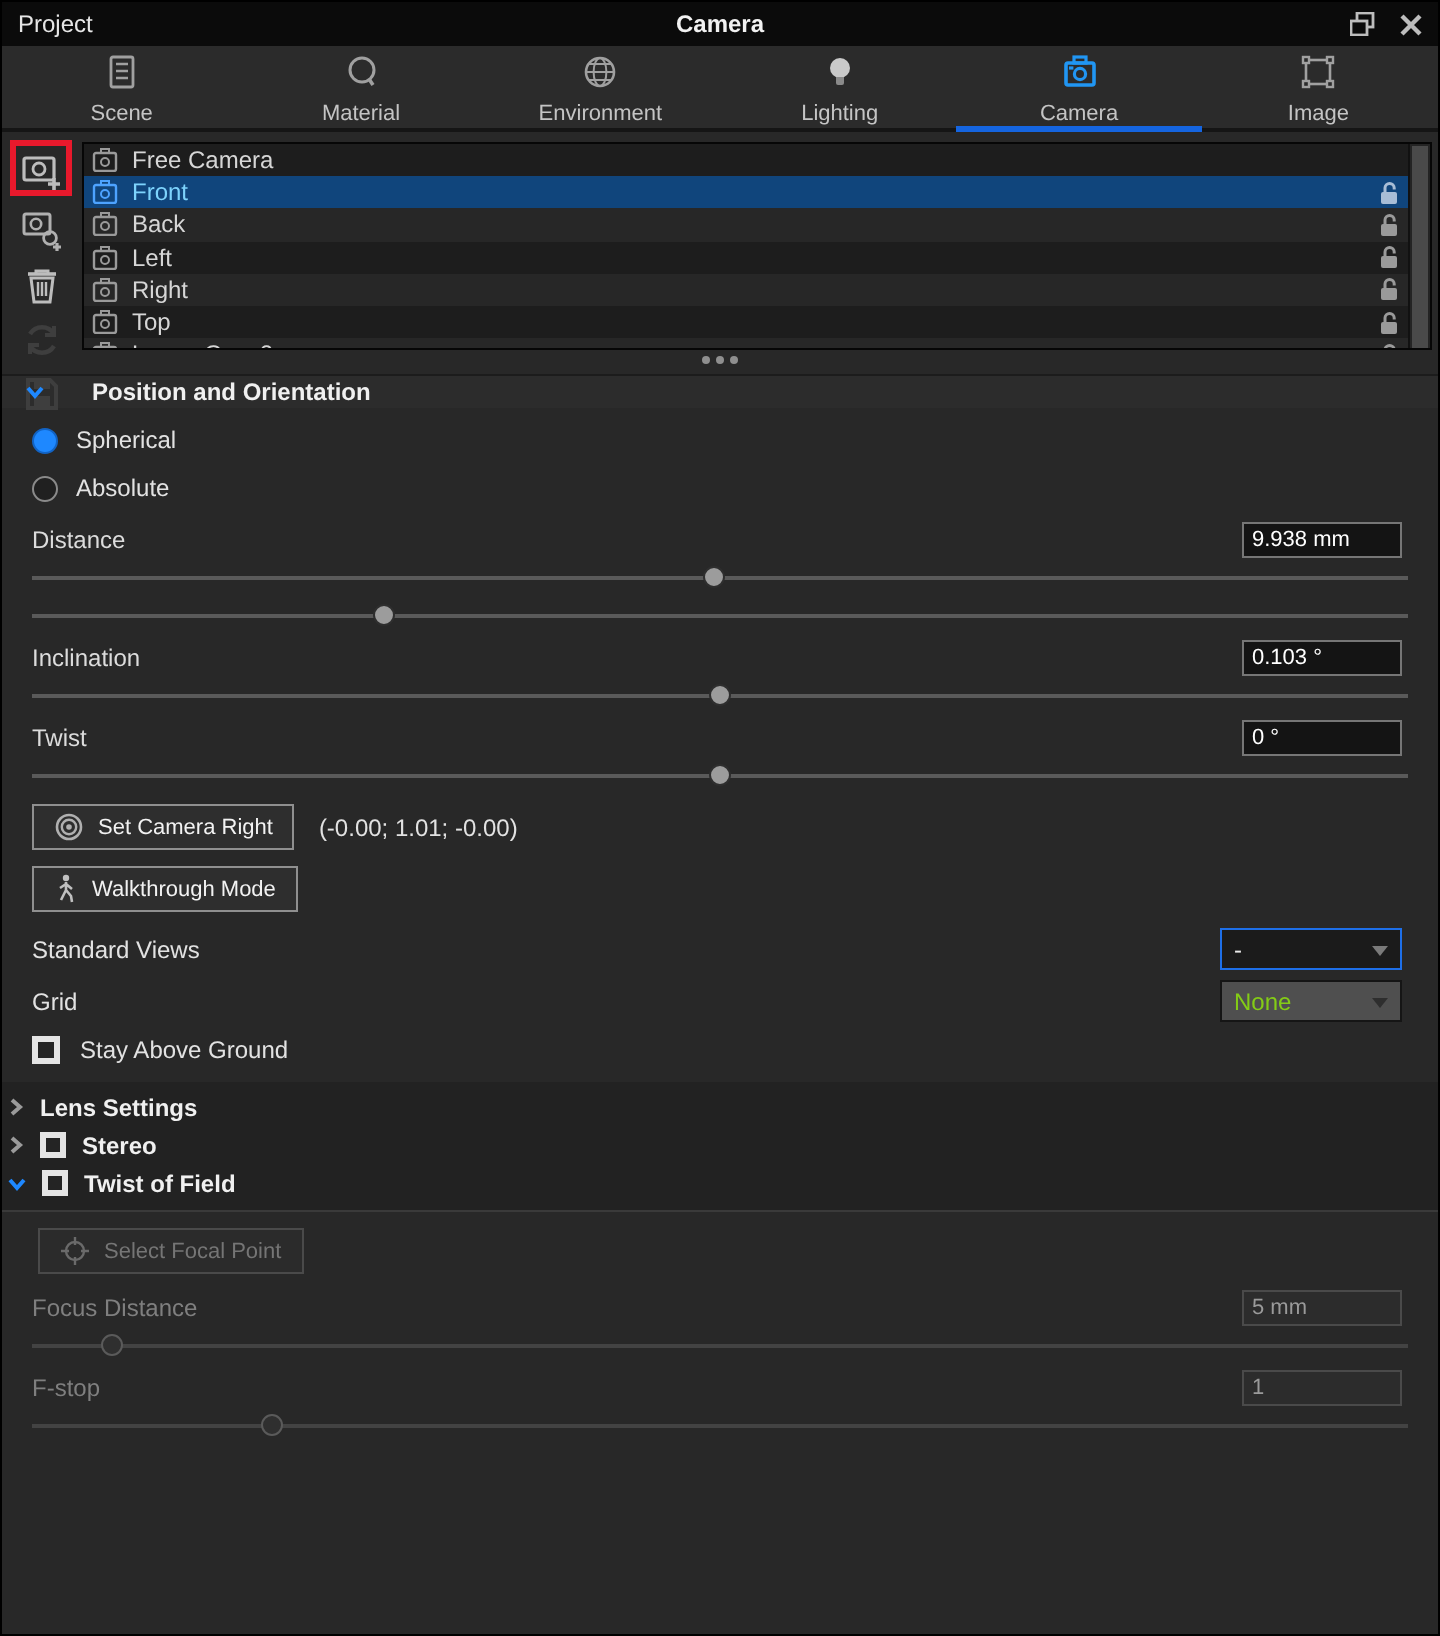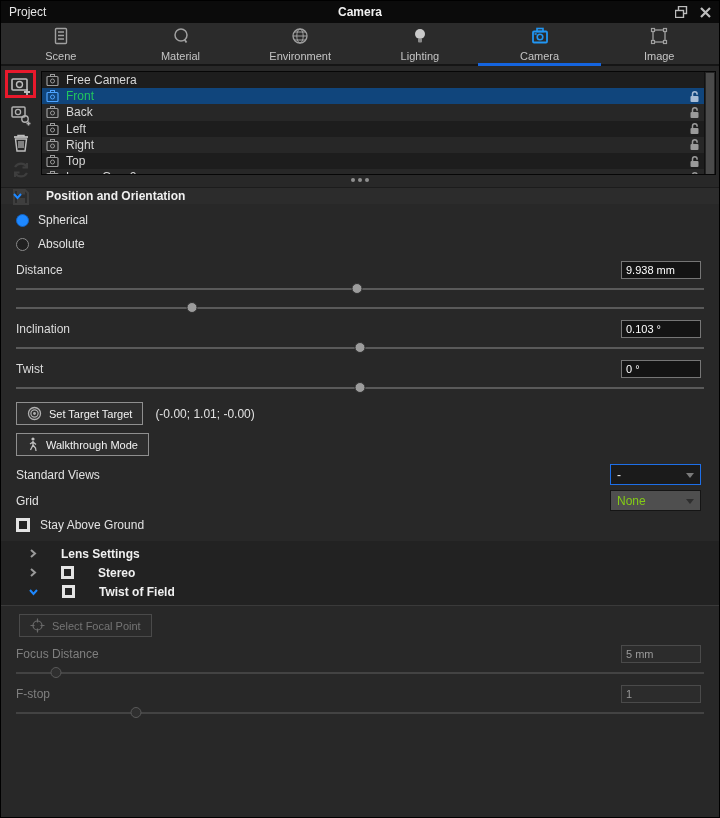--- a/index.html
+++ b/index.html
@@ -22,21 +22,21 @@
   .tab .underline { display:none; }
   .tab.active .underline { display:block; position:absolute; bottom:-2px; left:-2px; right:-2px; height:3px; background:#1565e0; }
   
   .list-section { display:flex; margin-top:5px; height:104px; }
   .toolbar { width:40px; display:flex; flex-direction:column; align-items:center; gap:5px; padding-top:3px; }
   .tool-btn { width:28px; height:24px; display:flex; align-items:center; justify-content:center; cursor:pointer; }
   .annotation-box { position:absolute; left:4px; top:69px; width:31px; height:28px; border:3px solid #e8192c; z-index:5; pointer-events:none; }
   .cam-list { flex:1; position:relative; background:#1d1d1d; border:1px solid #060606; margin-right:3px; overflow:hidden; }
   .cam-row { height:16.2px; display:flex; align-items:center; padding-left:4px; color:#d6d6d6; cursor:pointer; }
   .cam-row.alt { background:#272727; }
-  .cam-row.selected { background:#10457c; color:#22c55e; }
+  .cam-row.selected { background:#10457c; color:#7dd3fc; }
   .cam-row .cam-name { margin-left:7px; }
   .cam-row .lock { margin-left:auto; margin-right:15px; display:flex; align-items:center; }
   .scrollbar { position:absolute; right:0; top:0; bottom:0; width:11px; background:#242424; border-left:1px solid #111; }
   .scroll-thumb { position:absolute; top:1px; left:1px; right:1px; height:114px; background:#4a4a4a; }
   
   .splitter { height:10px; display:flex; align-items:center; justify-content:center; gap:3px; cursor:row-resize; }
   .splitter i { width:4px; height:4px; border-radius:50%; background:#8f8f8f; }
   
   .pos-header { height:17px; margin-top:2px; background:#2c2c2c; display:flex; align-items:center; gap:24px; padding-left:12px; font-weight:bold; color:#f0f0f0; border-top:1px solid #1c1c1c; cursor:pointer; }
   
@@ -68,21 +68,21 @@
   .dropdown { width:91px; height:21px; display:flex; align-items:center; padding-left:6px; position:relative; cursor:pointer; font-size:12px; }
   .dropdown .arrow { position:absolute; right:6px; top:8px; width:0; height:0; border-left:4px solid transparent; border-right:4px solid transparent; border-top:5px solid #7a7a7a; }
   .dropdown.blue { background:#1b1b1b; border:1px solid #1e6fe8; color:#eaeaea; }
   .dropdown.gray { background:#4f4f4f; border:1px solid #151515; color:#84cc16; }
   .dropdown.gray .arrow { border-top-color:#2e2e2e; }
   
   .check-row { margin-top:7px; display:flex; align-items:center; gap:10px; padding-left:15px; cursor:pointer; }
   .checkbox { width:14px; height:14px; border:3px solid #e4e4e4; background:#242424; }
   
   .collapse-block { margin-top:9px; background:#222222; border-bottom:1px solid #3a3a3a; padding:3px 0 4px 0; }
-  .collapse-row { height:19px; display:flex; align-items:center; gap:24px; padding-left:28px; font-weight:bold; color:#f0f0f0; cursor:pointer; }
+  .collapse-row { height:19px; display:flex; align-items:center; gap:8px; padding-left:3px; font-weight:bold; color:#f0f0f0; cursor:pointer; }
   .collapse-row .checkbox { width:13px; height:13px; }
   
   .focal-row { margin-top:8px; margin-left:18px; }
   .chev { display:flex; align-items:center; }
 </style>
 </head>
 <body>
 
 <div class="window">
 
@@ -381,21 +381,21 @@
     </div>
   </div>
 
   <div class="target-row">
     <span class="btn">
       <svg width="15" height="15" viewBox="0 0 15 15">
           <circle cx="7.5" cy="7.5" r="6" fill="none" stroke="#b0b0b0" stroke-width="1.3"></circle>
           <circle cx="7.5" cy="7.5" r="3.6" fill="none" stroke="#b0b0b0" stroke-width="1.2"></circle>
           <circle cx="7.5" cy="7.5" r="1.4" fill="#b0b0b0"></circle>
         </svg>
-      <span>Set Target Target</span>
+      <span>Set Camera Right</span>
     </span>
     <span>(-0.00; 1.01; -0.00)</span>
   </div>
 
   <div class="walk-row">
     <span class="btn">
       <svg width="12" height="15" viewBox="0 0 12 15">
           <circle cx="6" cy="2" r="1.6" fill="#c0c0c0"></circle>
           <path d="M6 4 L6 8 M6 5 L3 7 M6 5 L9 7.5 M6 8 L3.5 13 M6 8 L8.5 11 L9 14" fill="none" stroke="#c0c0c0" stroke-width="1.3"></path>
         </svg>

